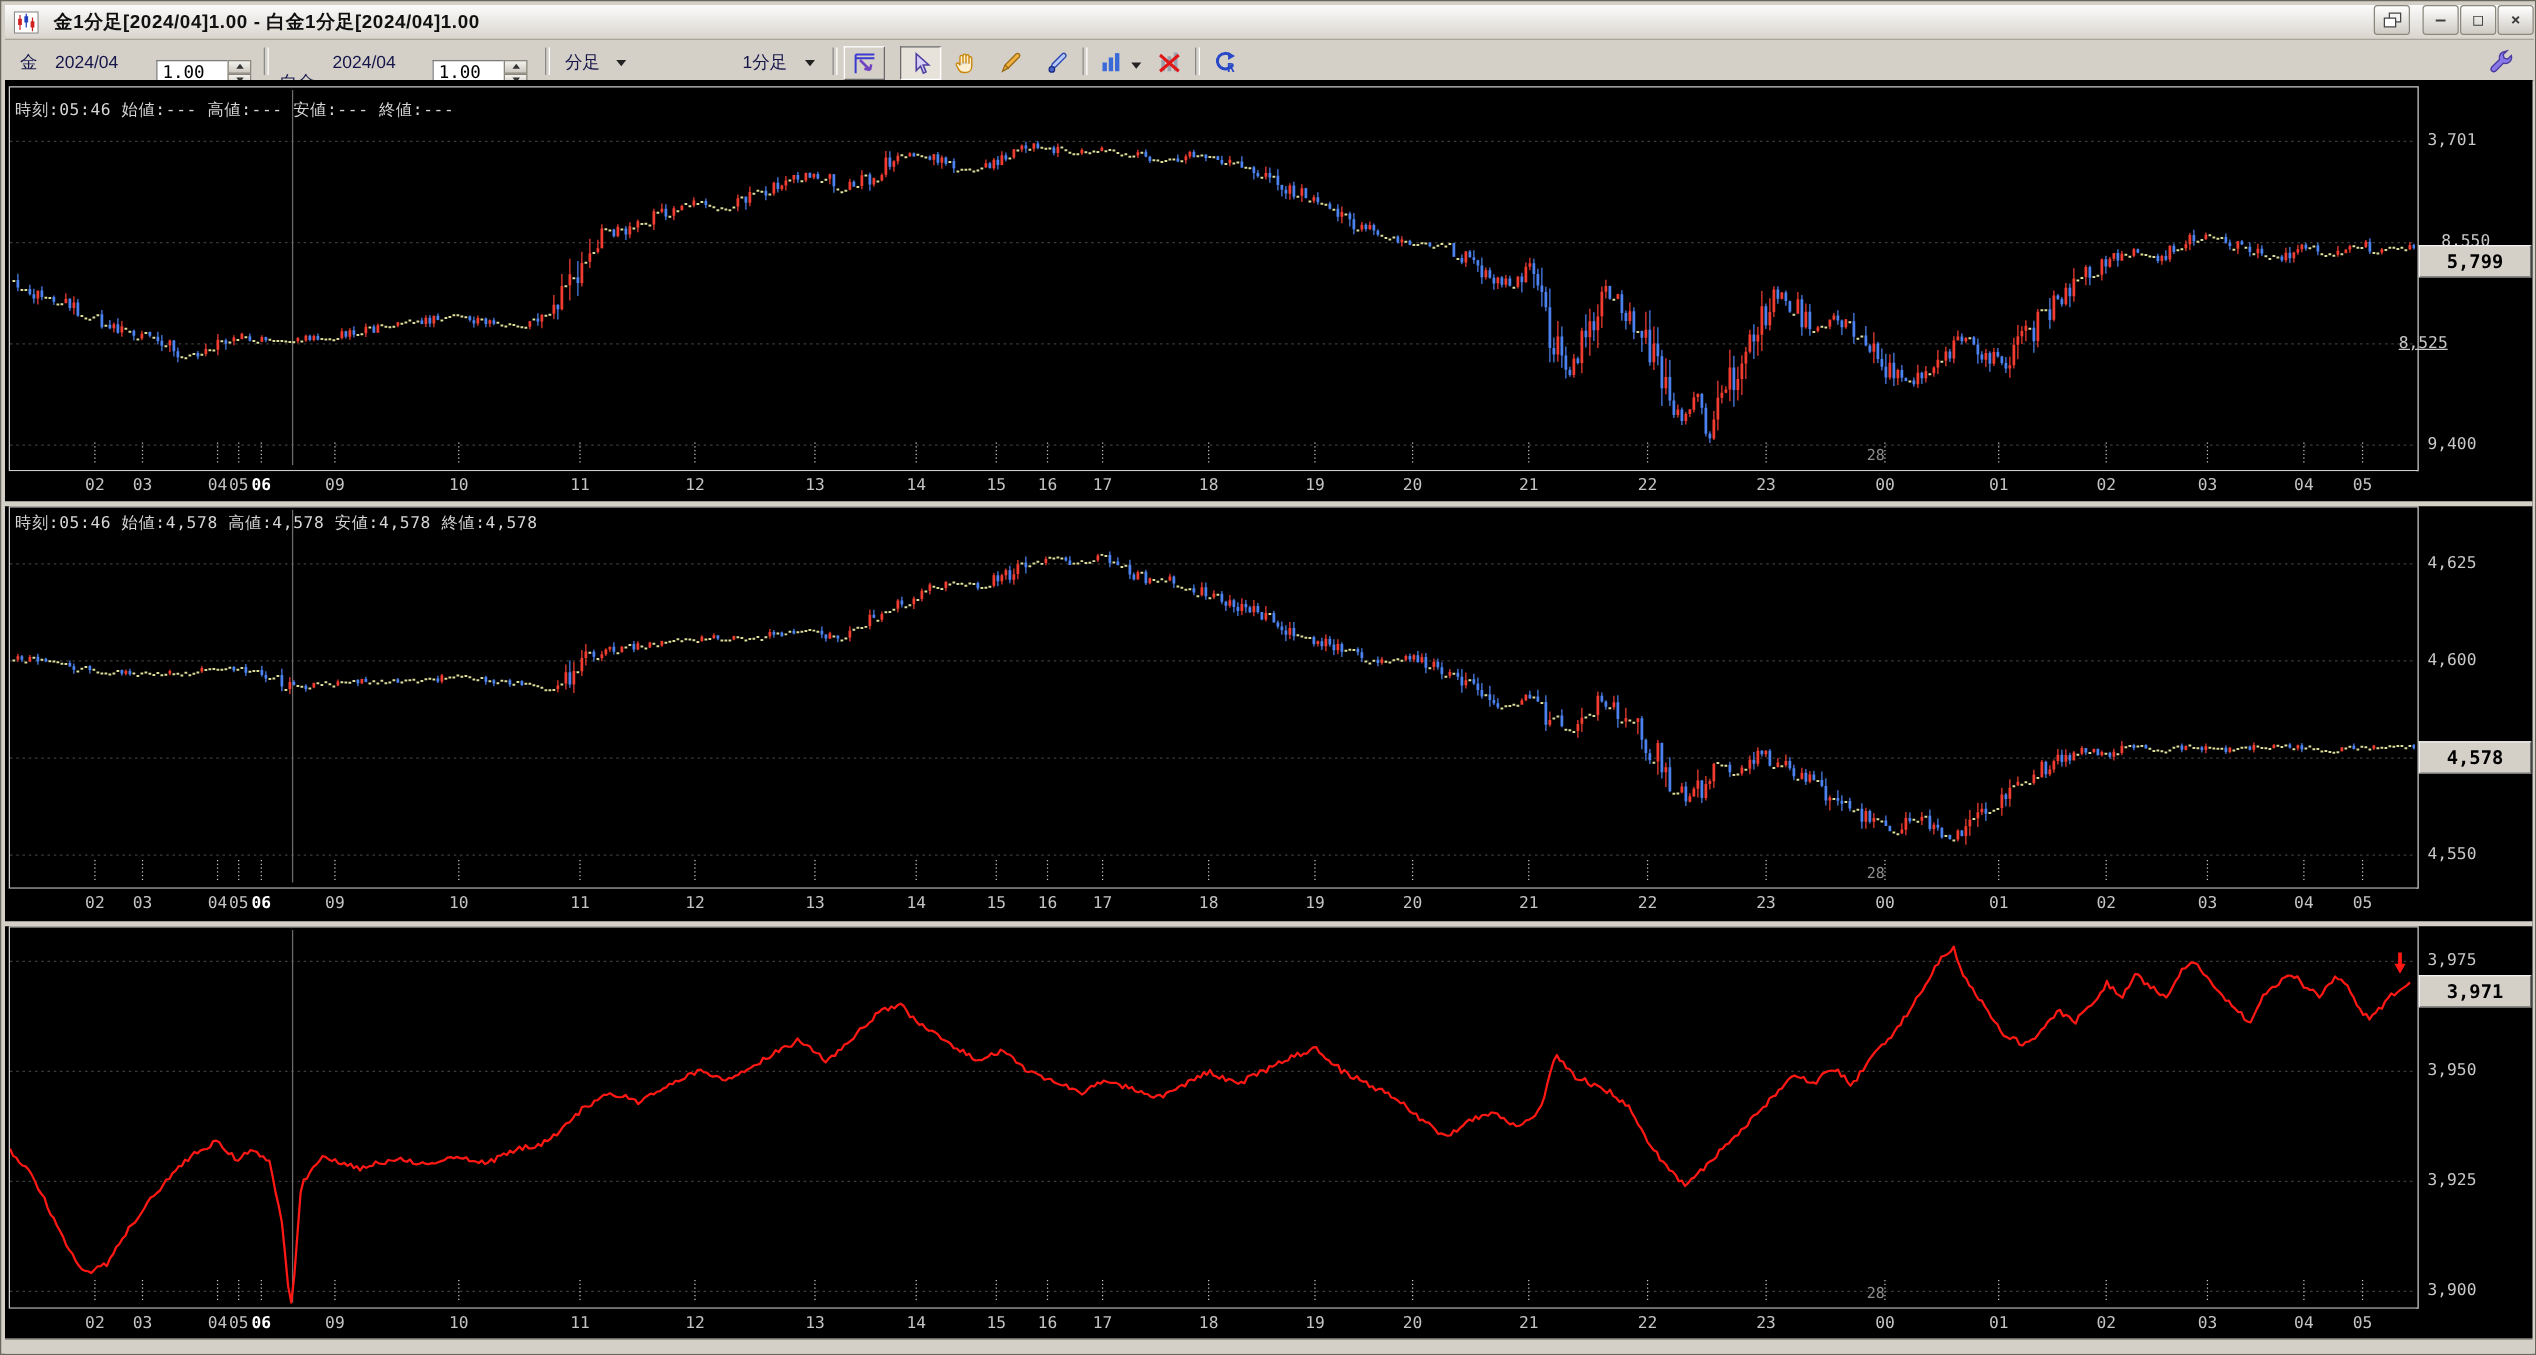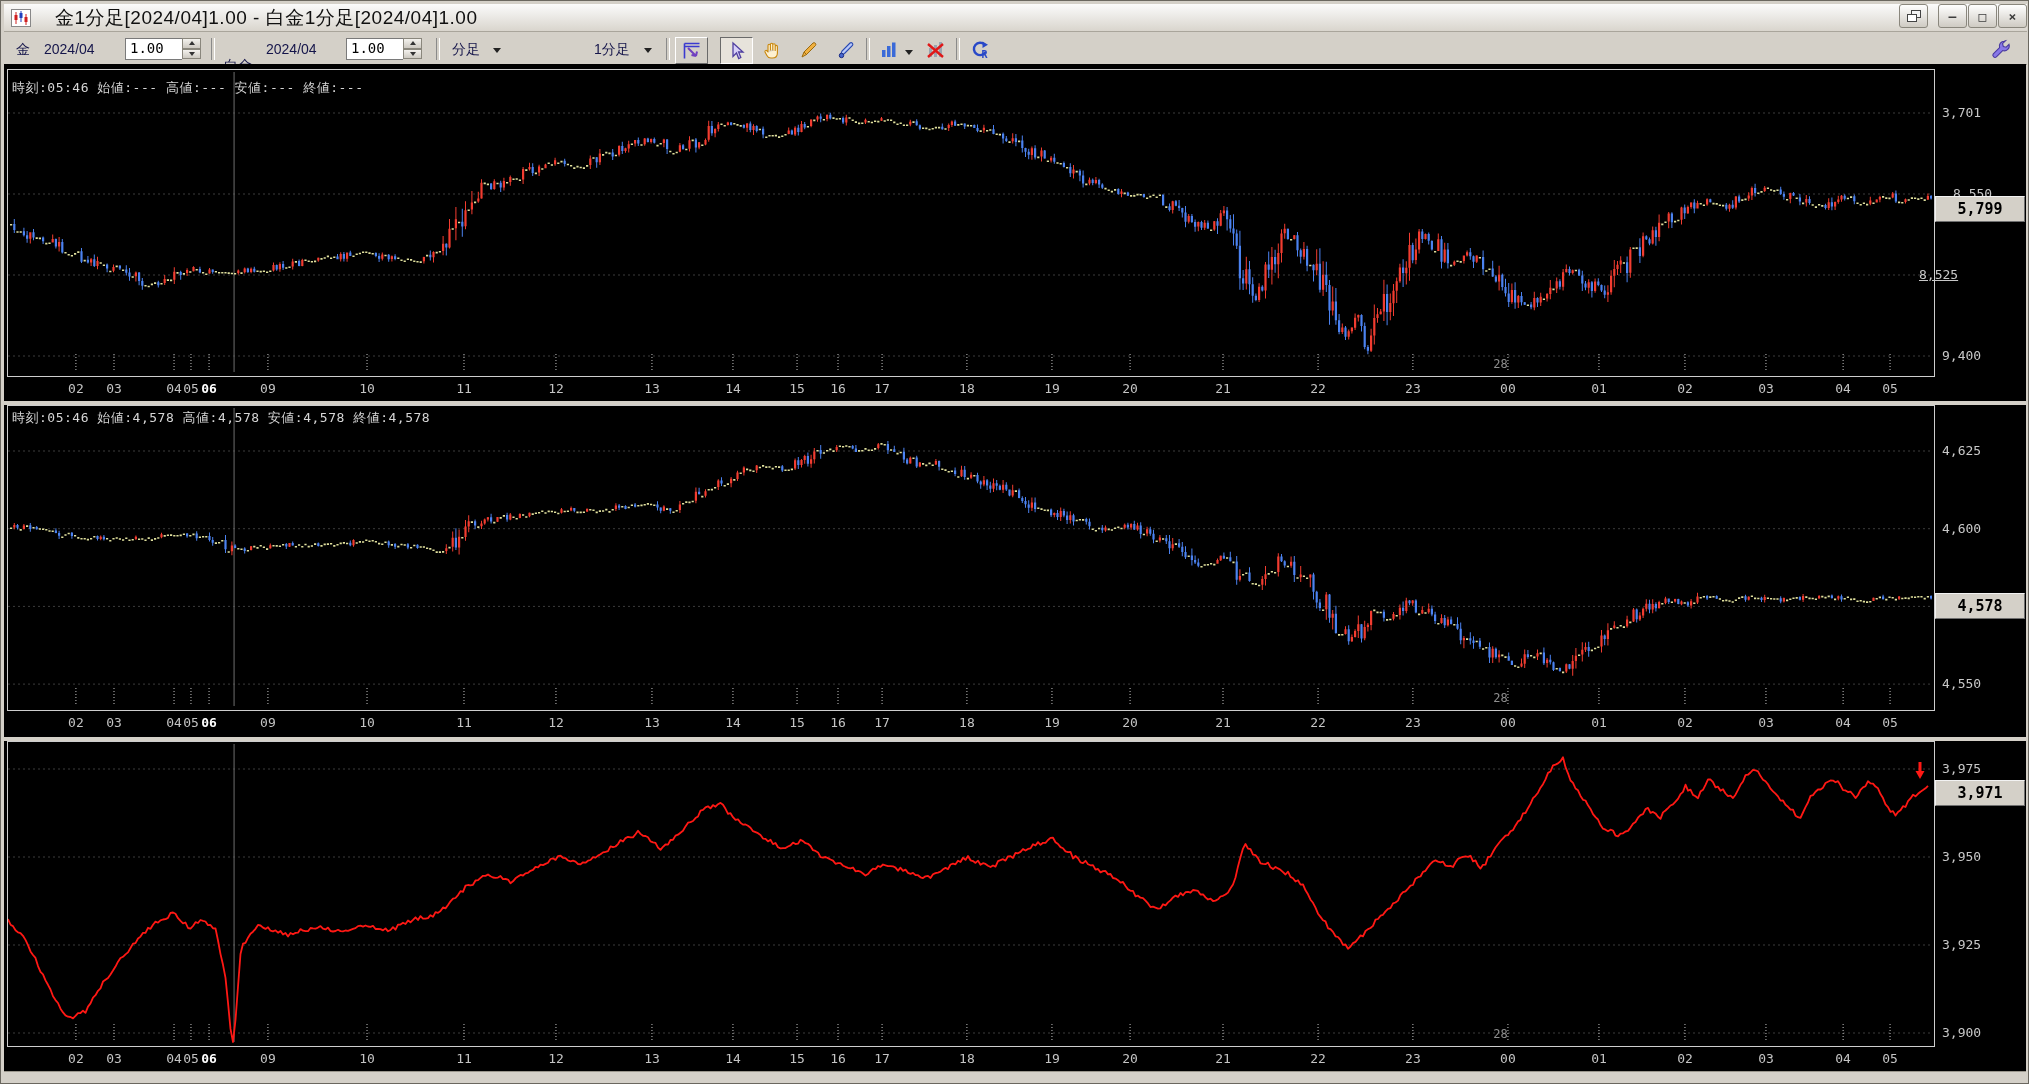--- a/index.html
+++ b/index.html
@@ -4,29 +4,29 @@
 <style>
   html,body{margin:0;padding:0;background:#808080;}
   .window{position:relative;width:2029px;height:1084px;background:#d4d0c8;
     font-family:"Liberation Sans",sans-serif;overflow:hidden;
     border:1px solid #6a675f;box-sizing:border-box;}
   
   .titlebar{position:absolute;left:3px;top:3px;width:2023px;height:27px;
     background:linear-gradient(#fbfbfb,#d9d5cd);border-bottom:1px solid #a9a59b;
     display:flex;align-items:center;}
   .title-icon{width:20px;height:18px;margin-left:7px;}
-  .title-text{margin-left:24px;font-size:19px;font-weight:normal;color:#101010;letter-spacing:0.5px;}
+  .title-text{margin-left:12px;font-size:15px;font-weight:bold;color:#101010;letter-spacing:0.5px;}
   .winbtn{position:absolute;top:3px;width:27px;height:22px;border:1px solid #8a877d;border-radius:3px;
     background:linear-gradient(#ffffff,#cfcbc3);display:flex;align-items:center;justify-content:center;
     font-size:13px;font-weight:bold;color:#3c3c3c;font-family:"DejaVu Sans Mono",monospace;}
   
   .toolbar{position:absolute;left:3px;top:31px;width:2023px;height:32px;background:#d4d0c8;
     border-bottom:1px solid #9a968c;}
   .tlabel{position:absolute;top:9px;font-size:14px;color:#15154a;white-space:nowrap;}
-  .spin{position:absolute;top:6px;height:21px;display:flex;}
+  .spin{position:absolute;top:16px;height:21px;display:flex;}
   .spin .val{background:#fff;border:1px solid #7a7a7a;border-right:none;height:19px;
     font-family:"DejaVu Sans Mono",monospace;font-size:14px;color:#000;padding:1px 0 0 4px;box-sizing:content-box;}
   .spin .btns{width:19px;display:flex;flex-direction:column;}
   .spin .btns div{flex:1;background:linear-gradient(#f4f2ee,#cdc9c1);border:1px solid #8a877d;
     display:flex;align-items:center;justify-content:center;}
   .tri-up{width:0;height:0;border-left:3px solid transparent;border-right:3px solid transparent;border-bottom:4px solid #333;}
   .tri-dn{width:0;height:0;border-left:3px solid transparent;border-right:3px solid transparent;border-top:4px solid #333;}
   .combo-arrow{position:absolute;top:16px;width:0;height:0;border-left:4px solid transparent;
     border-right:4px solid transparent;border-top:5px solid #222;}
   .sep{position:absolute;top:6px;height:22px;width:2px;border-left:1px solid #8a8a8a;border-right:1px solid #ffffff;}

